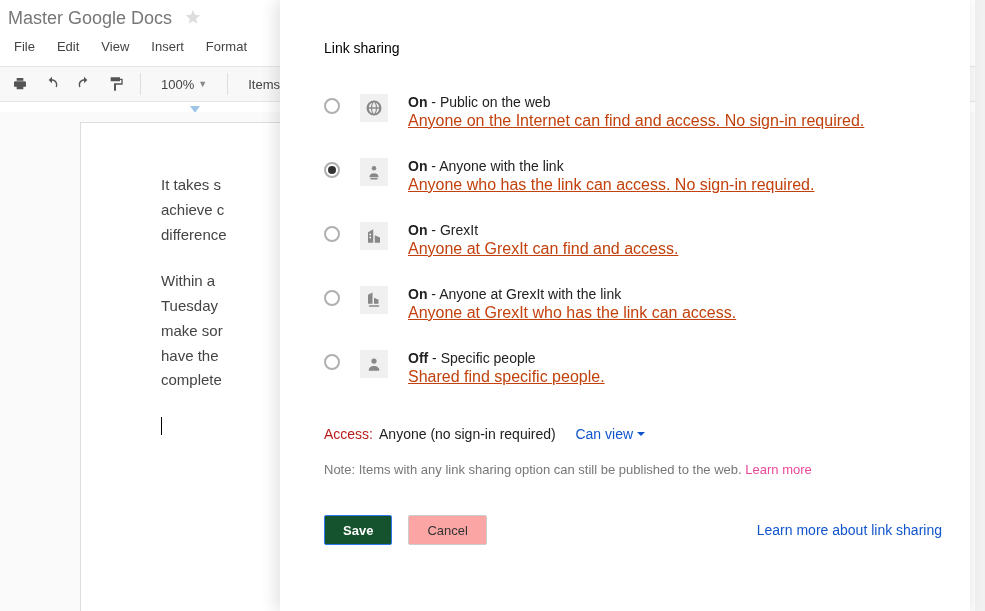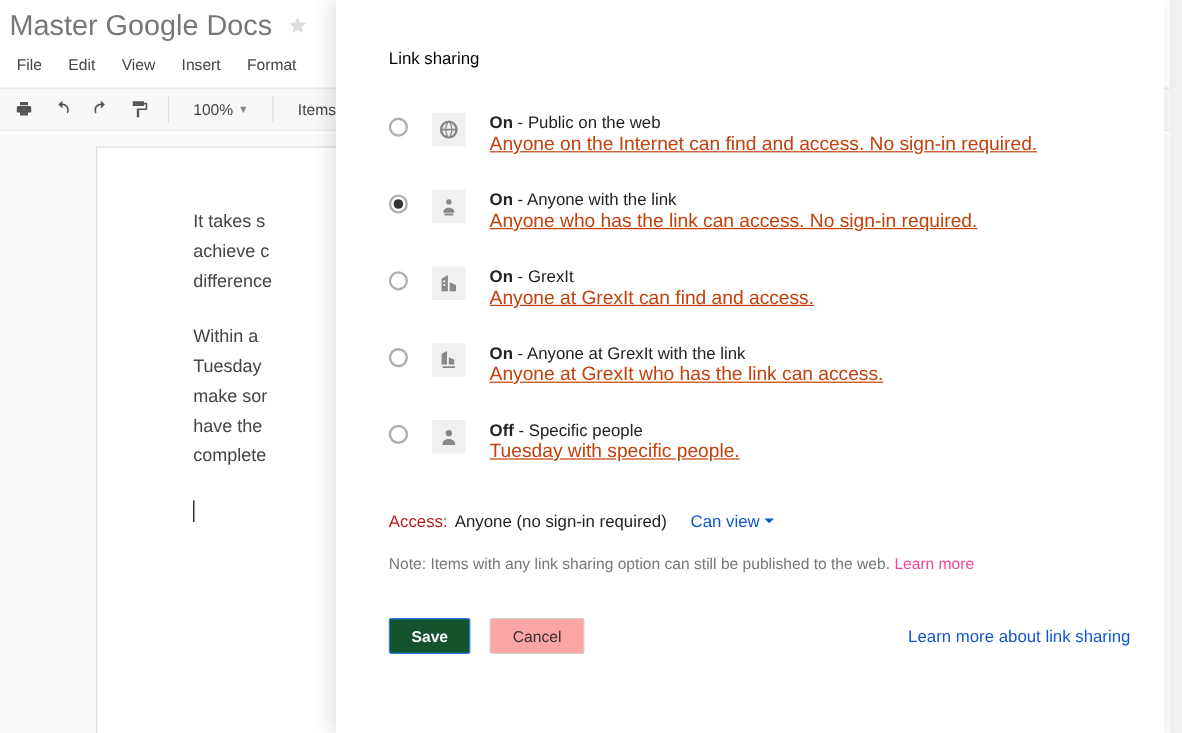--- a/index.html
+++ b/index.html
@@ -16,21 +16,21 @@
   
   .docs-bg {
     position: absolute; left:0; top:0; width:985px; height:611px;
     background:#fff;
   }
   .doc-title-row {
     display:flex; align-items:center; padding:8px 8px 0 8px;
     color:#555;
   }
   .doc-title {
-    font-size:24px; color:#777; font-weight:400;
+    font-size:18px; color:#777; font-weight:400;
     padding-right:12px;
   }
   .star-icon svg { width:18px; height:18px; fill:#ddd; }
   .menus {
     display:flex; gap:2px; padding:6px 0 8px 4px; color:#444; font-size:13px;
   }
   .menus span { padding:4px 10px; cursor:default; }
   .toolbar {
     height:36px; border-top:1px solid #e5e5e5; border-bottom:1px solid #e5e5e5;
     background:#f8f8f8;
@@ -273,21 +273,21 @@
     <div class="opt">
       <div class="radio"></div>
       <div class="opt-icon">
         <svg viewBox="0 0 24 24">
             <circle cx="12" cy="8" r="3.5"></circle>
             <path d="M5 20c0-3.5 3.5-5.5 7-5.5s7 2 7 5.5v1H5z"></path>
           </svg>
       </div>
       <div class="opt-text">
         <span class="opt-title"><b>Off</b> - <span>Specific people</span></span>
-        <span class="opt-desc">Tuesday with specific people.</span>
+        <span class="opt-desc">Shared find specific people.</span>
       </div>
     </div>
 
   </div>
 
   <div class="access-row">
     <span class="lbl">Access:</span>
     <span>Anyone (no sign-in required)</span>
     &nbsp;&nbsp;
     <span class="access-dd">

